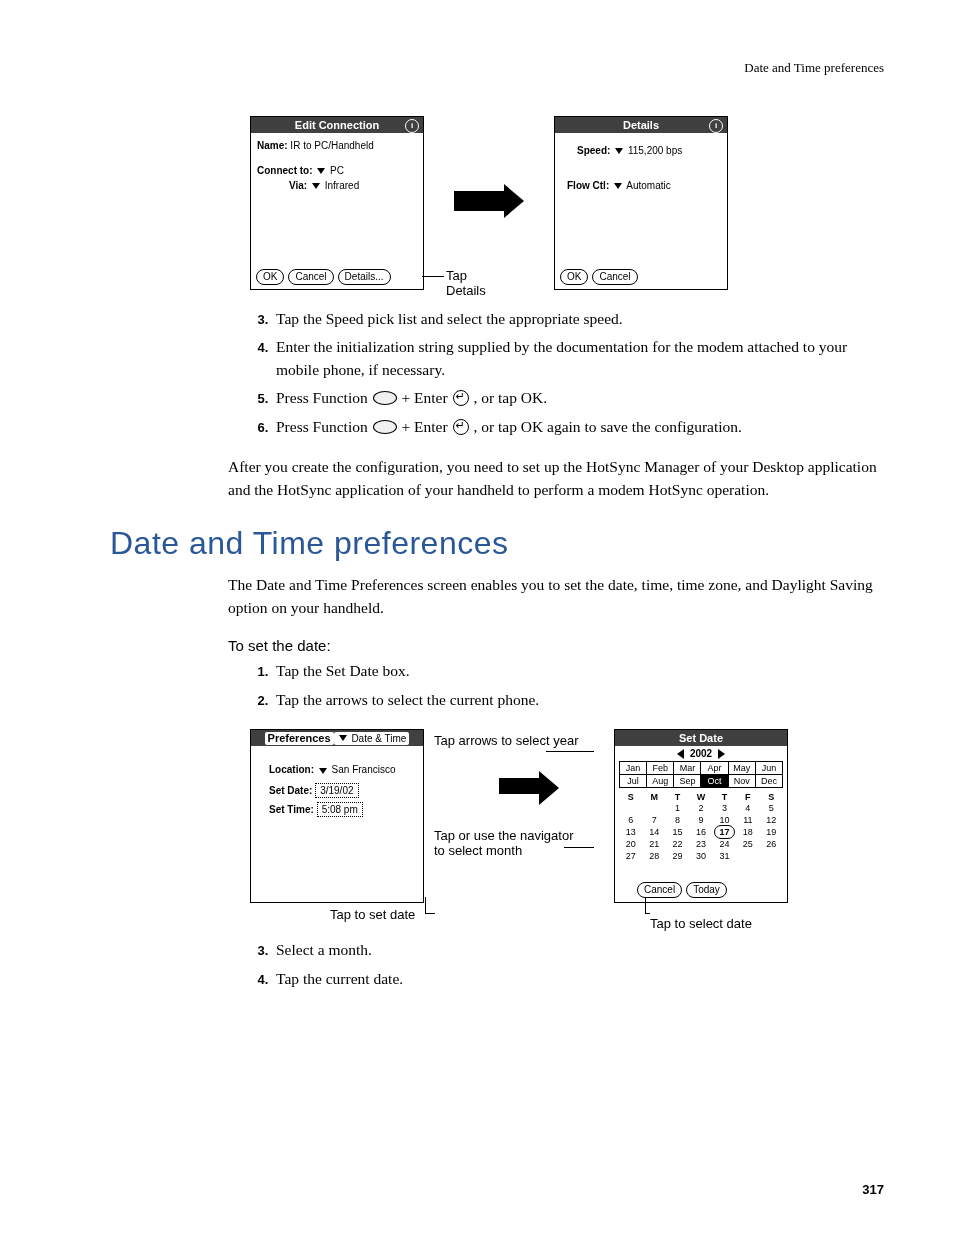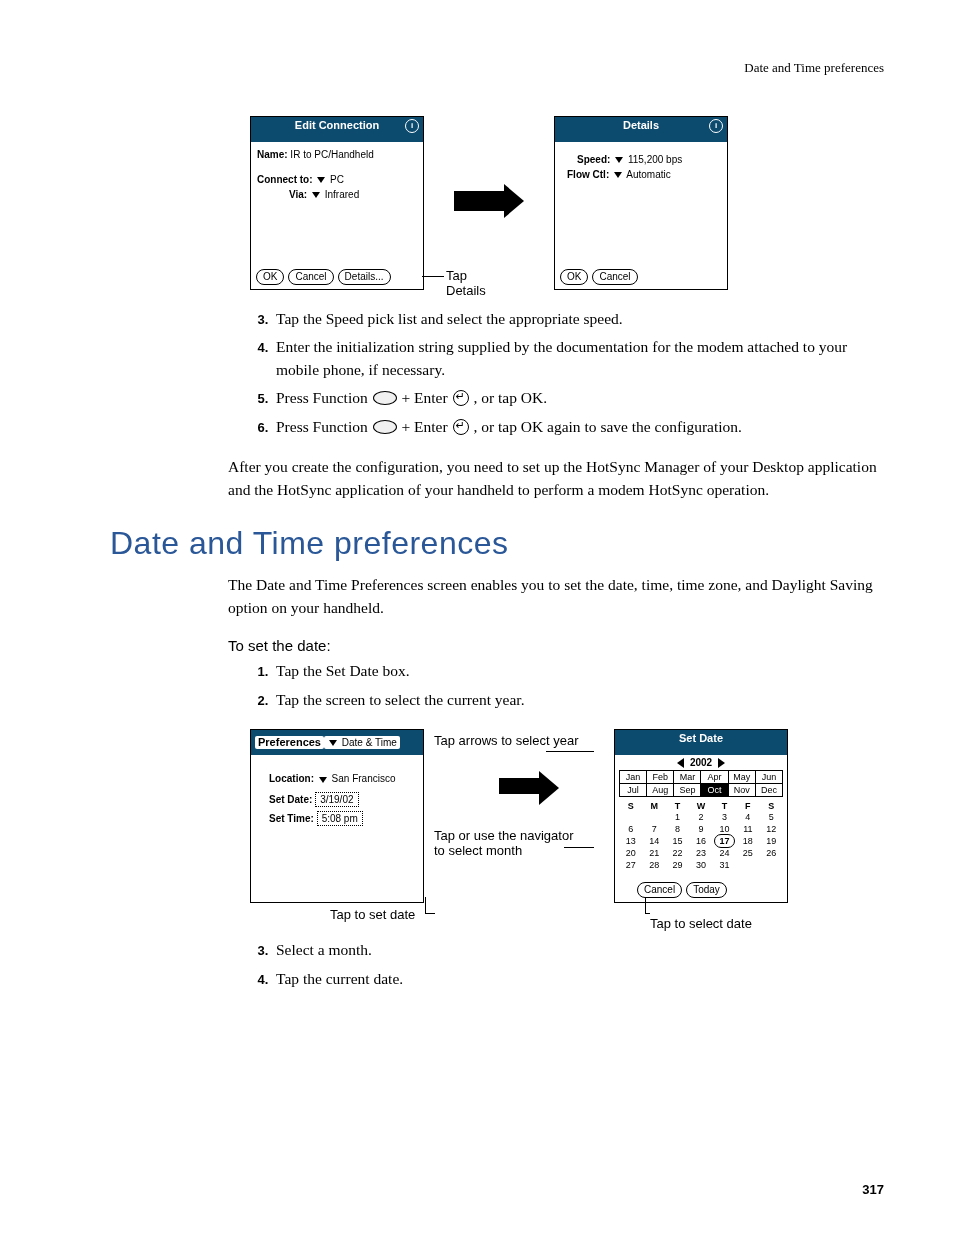--- a/index.html
+++ b/index.html
@@ -29,26 +29,26 @@
   .palm-screen {
     width: 172px;
     height: 172px;
     border: 1px solid #000;
     position: relative;
     background: #fff;
     font-family: Verdana, Arial, sans-serif;
     font-size: 10px;
   }
   .palm-title {
-    background: #0c4a6e;
+    background: #404040;
     color: #fff;
     font-weight: bold;
     text-align: center;
     font-size: 11px;
-    height: 25px;
+    height: 16px;
     line-height: 16px;
     position: relative;
   }
   .palm-title .info-i {
     position: absolute;
     right: 4px;
     top: 2px;
     width: 12px;
     height: 12px;
     border: 1px solid #fff;
@@ -183,21 +183,21 @@
     display: flex;
     align-items: flex-start;
     margin: 10px 0 10px 140px;
     gap: 0;
     position: relative;
   }
   .prefs-screen .palm-title {
     text-align: left;
     padding-left: 4px;
     display: flex;
-    justify-content: flex-start;
+    justify-content: center;
     align-items: center;
   }
   .prefs-screen .palm-title .right-sel {
     background: #fff;
     color: #000;
     font-size: 10px;
     font-weight: normal;
     padding: 0 3px;
     border-radius: 2px;
     display: flex;
@@ -305,21 +305,21 @@
       <div style="position:absolute;left:-2px;top:160px;width:22px;border-top:1px solid #000;"></div>
     </div>
 
     <div class="palm-screen">
       <div class="palm-title">
         <span>Details</span>
         <span class="info-i">i</span>
       </div>
       <div class="palm-body" style="padding-top:10px;">
         <div style="padding-left:16px;"><span class="lbl">Speed:</span> <span class="tri-down"></span> <span>115,200 bps</span></div>
-        <div style="padding-left:6px;margin-top:0;"><span class="lbl">Flow Ctl:</span> <span class="tri-down"></span> <span>Automatic</span></div>
+        <div style="padding-left:6px;margin-top:20px;"><span class="lbl">Flow Ctl:</span> <span class="tri-down"></span> <span>Automatic</span></div>
       </div>
       <div class="palm-buttons">
         <span class="pill-btn">OK</span>
         <span class="pill-btn">Cancel</span>
       </div>
     </div>
   </div>
 
   <ol class="steps" start="3">
     <li>Tap the Speed pick list and select the appropriate speed.</li>
@@ -331,21 +331,21 @@
   <p class="para">After you create the configuration, you need to set up the HotSync Manager of your Desktop application and the HotSync application of your handheld to perform a modem HotSync operation.</p>
 
   <h1 class="section">Date and Time preferences</h1>
 
   <p class="para">The Date and Time Preferences screen enables you to set the date, time, time zone, and Daylight Saving option on your handheld.</p>
 
   <div class="subhead">To set the date:</div>
 
   <ol class="steps" start="1">
     <li>Tap the Set Date box.</li>
-    <li>Tap the screen to select the current year.</li>
+    <li>Tap the arrows to select the current phone.</li>
   </ol>
 
   <div class="figure-row2">
 
     <div class="palm-screen prefs-screen">
       <div class="palm-title">
         <span style="background:#fff;color:#000;padding:0 3px;border-radius:2px;height:13px;line-height:13px;">Preferences</span>
         <span class="right-sel"><span class="tri-down" style="border-top-color:#000;"></span>&nbsp;<span>Date &amp; Time</span></span>
       </div>
       <div class="palm-body" style="padding-top:16px;">

